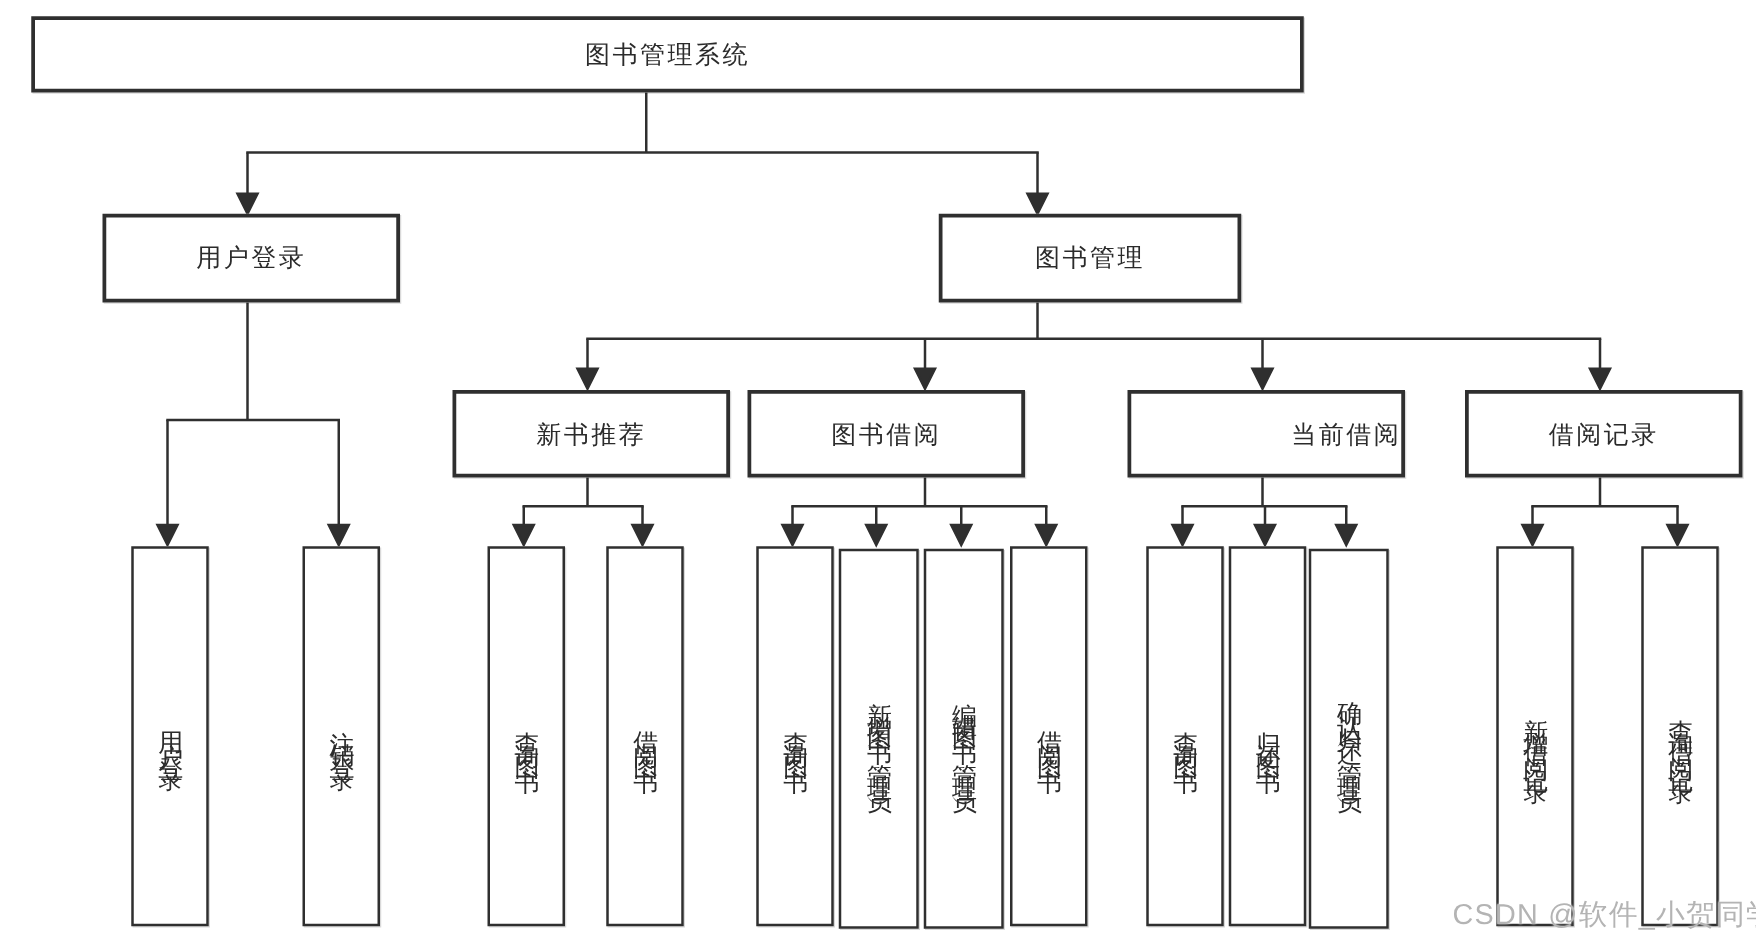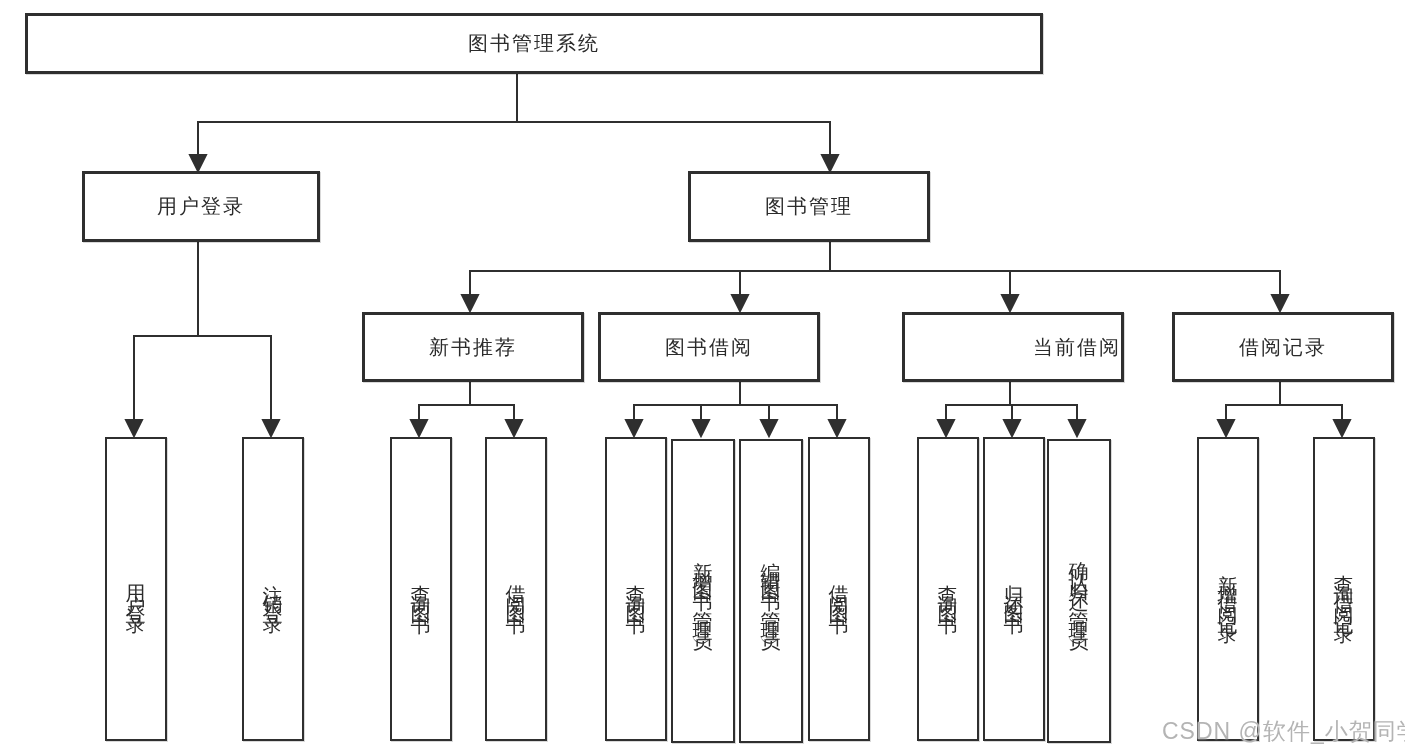--- a/index.html
+++ b/index.html
@@ -124,21 +124,21 @@
     <polygon points="1334,420 1350,420 1342,436"></polygon>
   </svg>
 
   <div class="node" style="left:12px; top:13px; width:1012px; height:55px;margin-left:13px;">
     <span>图书管理系统</span>
   </div>
 
   <div class="node" style="left:82px; top:171px; width:232px; height:65px;">
     <span>用户登录</span>
   </div>
-  <div class="node" style="left:688px; top:171px; width:236px; height:65px;font-family:Liberation Serif, serif;">
+  <div class="node" style="left:751px; top:171px; width:236px; height:65px;font-family:Liberation Serif, serif;">
     <span>图书管理</span>
   </div>
 
   <div class="node" style="left:362px; top:312px; width:216px; height:64px;justify-content:center;">
     <span>新书推荐</span>
   </div>
   <div class="node" style="left:598px; top:312px; width:216px; height:64px;">
     <span>图书借阅</span>
   </div>
   <div class="node" style="left:902px; top:312px; width:216px; height:64px;justify-content:flex-end;">

